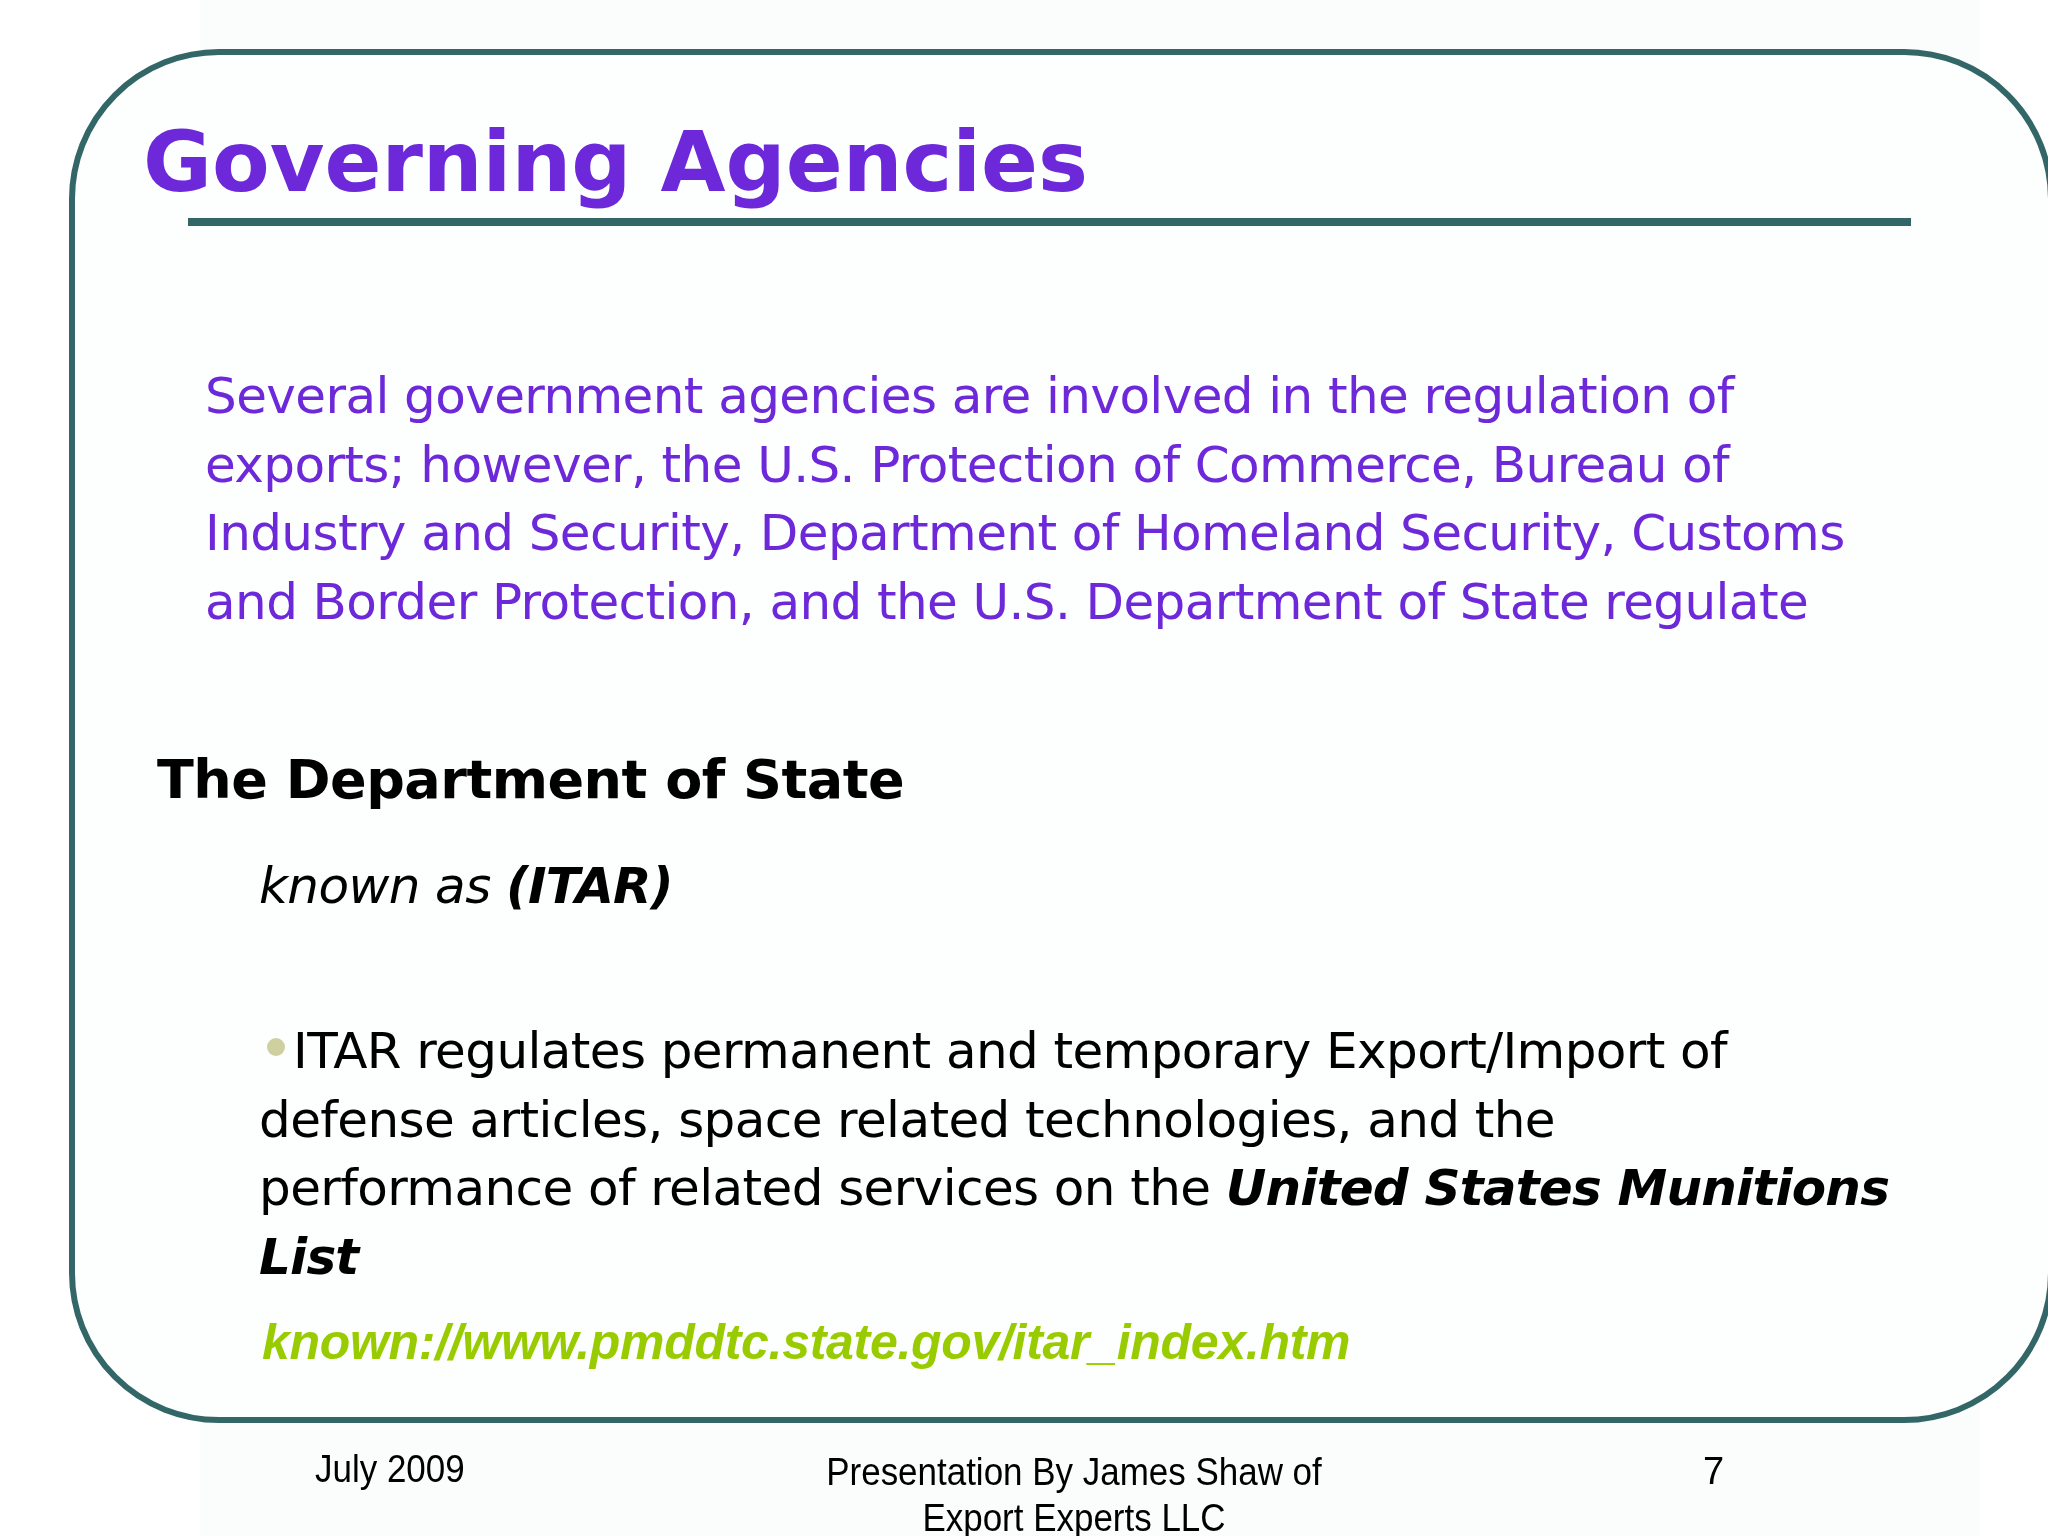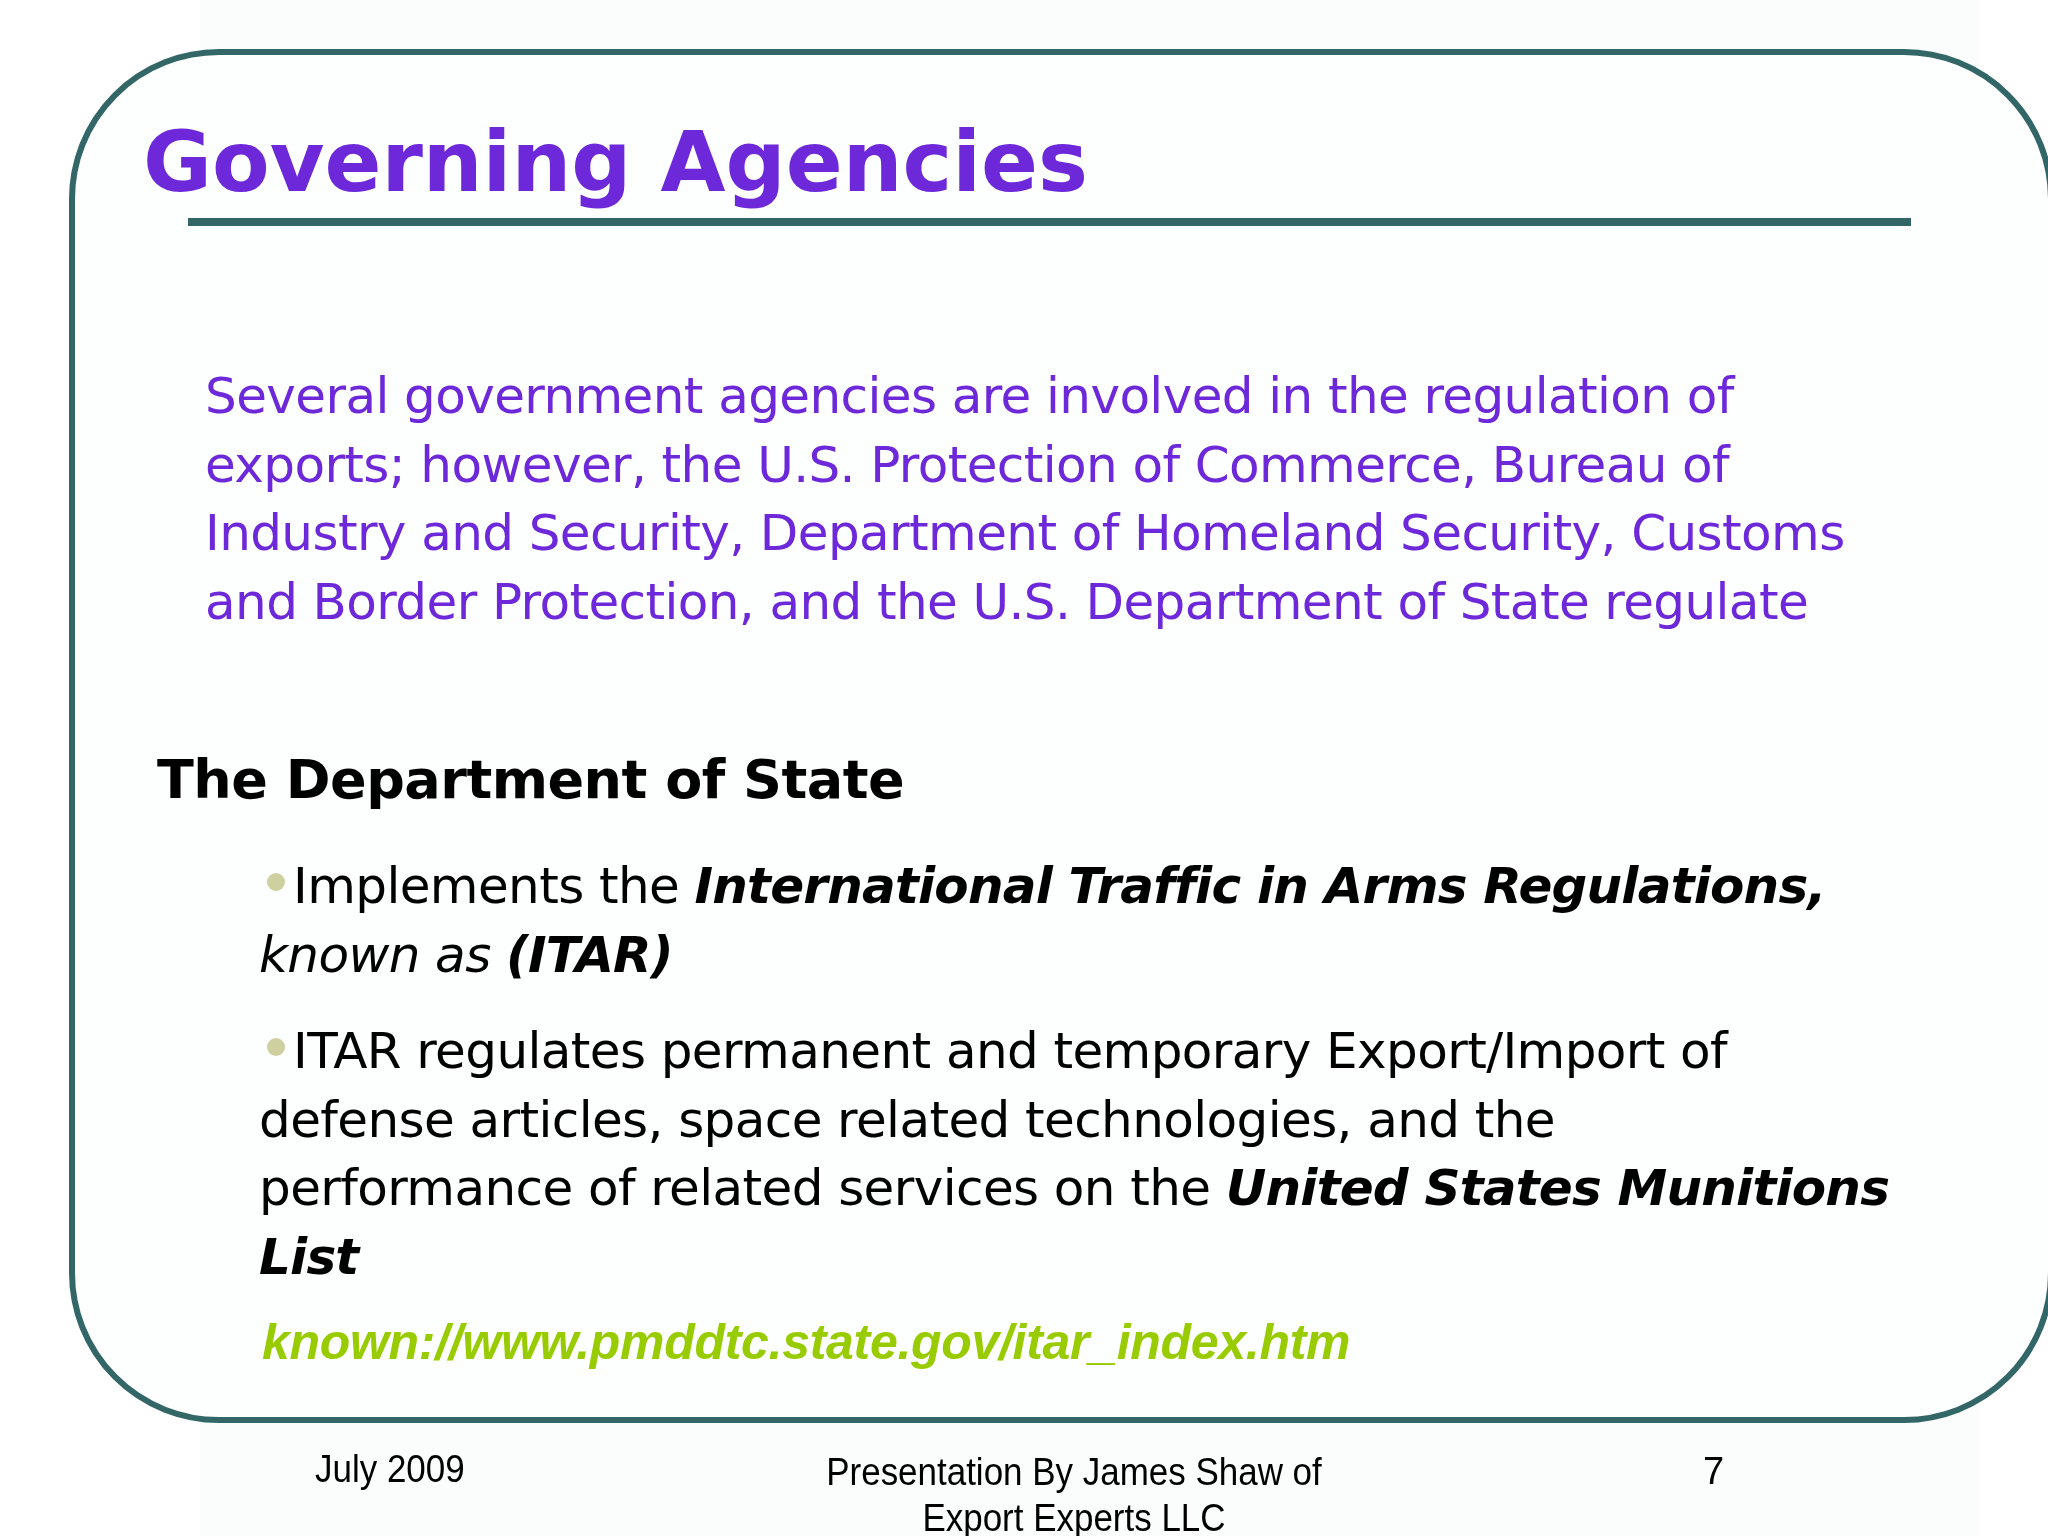--- a/index.html
+++ b/index.html
@@ -173,21 +173,20 @@
   <div class="para">
     <span class="line">Several government agencies are involved in the regulation of</span>
     <span class="line">exports; however, the U.S. Protection of Commerce, Bureau of</span>
     <span class="line">Industry and Security, Department of Homeland Security, Customs</span>
     <span class="line">and Border Protection, and the U.S. Department of State regulate</span>
   </div>
 
   <div class="section-heading">The Department of State</div>
 
   <div class="bullet-block b1">
-    <span class="line"><span class="bullet-dot"></span><span>Implements the </span><span class="bi">International Traffic in Arms Regulations,</span></span>
     <span class="line"><span class="it">known as </span><span class="bi">(ITAR)</span></span>
   </div>
 
   <div class="bullet-block b2">
     <span class="line"><span class="bullet-dot"></span><span>ITAR regulates permanent and temporary Export/Import of</span></span>
     <span class="line">defense articles, space related  technologies, and the</span>
     <span class="line"><span>performance of related services on the </span><span class="bi">United States Munitions</span></span>
     <span class="line bi">List</span>
   </div>
 

